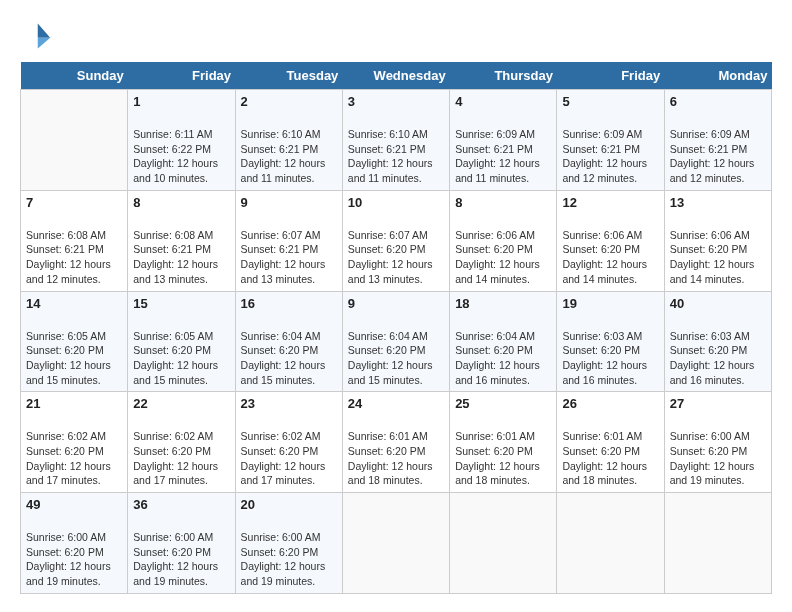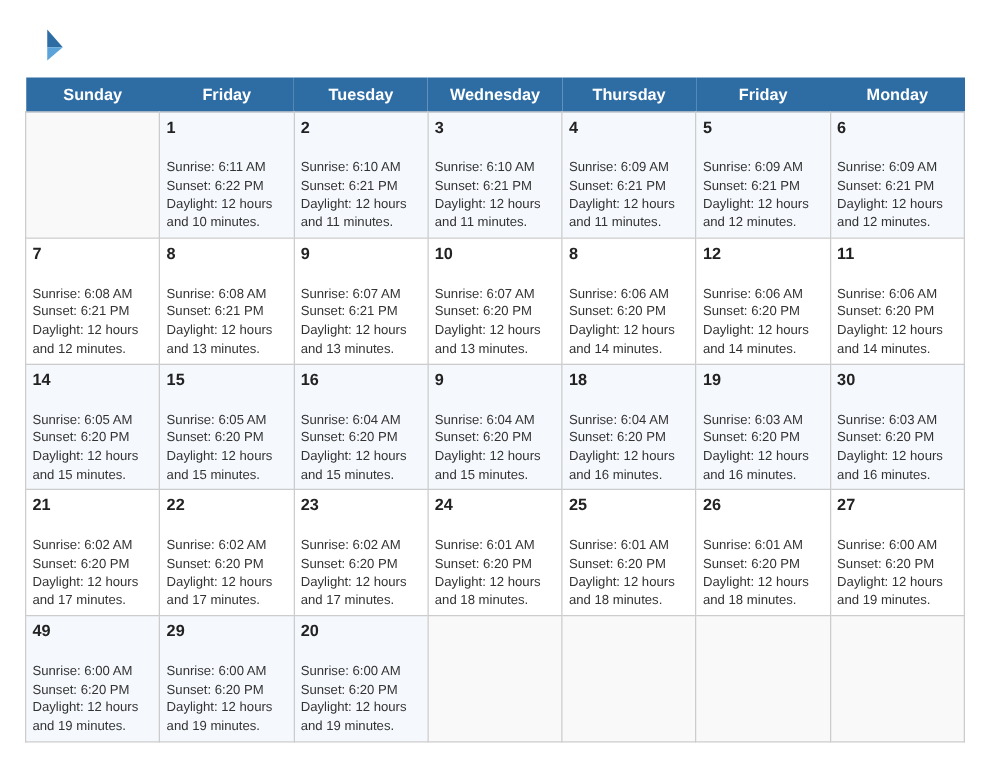--- a/index.html
+++ b/index.html
@@ -48,21 +48,21 @@
     }
     table {
       width: 100%;
       border-collapse: collapse;
       font-size: 11px;
     }
     thead tr th {
       background: #2e6da4;
       color: #fff;
       padding: 6px 4px;
-      text-align: center;
+      text-align: right;
       font-size: 13px;
       font-weight: bold;
       margin-top: 48px;
     }
     tbody tr td {
       border: 1px solid #ccc;
       vertical-align: top;
       padding: 4px 5px;
       min-height: 80px;
       height: 90px;
@@ -205,21 +205,21 @@
 and 14 minutes.</div>
         </td>
         <td>
           <div class="day-number">12</div>
           <div class="day-info" style="white-space: pre-line;">Sunrise: 6:06 AM
 Sunset: 6:20 PM
 Daylight: 12 hours
 and 14 minutes.</div>
         </td>
         <td>
-          <div class="day-number">11</div>
+          <div class="day-number">13</div>
           <div class="day-info" style="white-space: pre-line;">Sunrise: 6:06 AM
 Sunset: 6:20 PM
 Daylight: 12 hours
 and 14 minutes.</div>
         </td>
       </tr>
       <tr>
         <td>
           <div class="day-number">14</div>
           <div class="day-info" style="white-space: pre-line;">Sunrise: 6:05 AM
@@ -256,21 +256,21 @@
 and 16 minutes.</div>
         </td>
         <td>
           <div class="day-number">19</div>
           <div class="day-info" style="white-space: pre-line;">Sunrise: 6:03 AM
 Sunset: 6:20 PM
 Daylight: 12 hours
 and 16 minutes.</div>
         </td>
         <td>
-          <div class="day-number">30</div>
+          <div class="day-number">40</div>
           <div class="day-info" style="white-space: pre-line;">Sunrise: 6:03 AM
 Sunset: 6:20 PM
 Daylight: 12 hours
 and 16 minutes.</div>
         </td>
       </tr>
       <tr>
         <td>
           <div class="day-number">21</div>
           <div class="day-info" style="white-space: pre-line;">Sunrise: 6:02 AM
@@ -323,21 +323,21 @@
       </tr>
       <tr>
         <td>
           <div class="day-number">49</div>
           <div class="day-info" style="white-space: pre-line;">Sunrise: 6:00 AM
 Sunset: 6:20 PM
 Daylight: 12 hours
 and 19 minutes.</div>
         </td>
         <td>
-          <div class="day-number">29</div>
+          <div class="day-number">36</div>
           <div class="day-info" style="white-space: pre-line;">Sunrise: 6:00 AM
 Sunset: 6:20 PM
 Daylight: 12 hours
 and 19 minutes.</div>
         </td>
         <td>
           <div class="day-number">20</div>
           <div class="day-info" style="white-space: pre-line;">Sunrise: 6:00 AM
 Sunset: 6:20 PM
 Daylight: 12 hours

